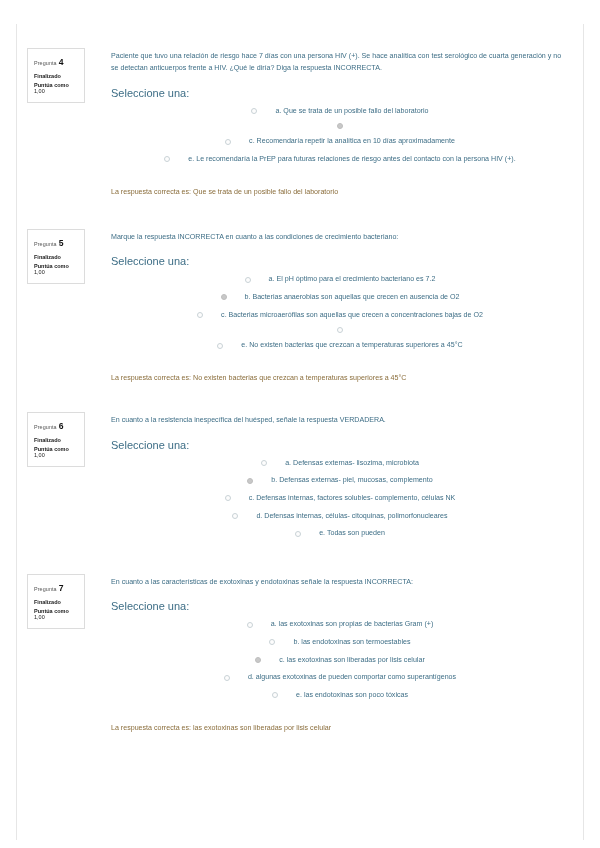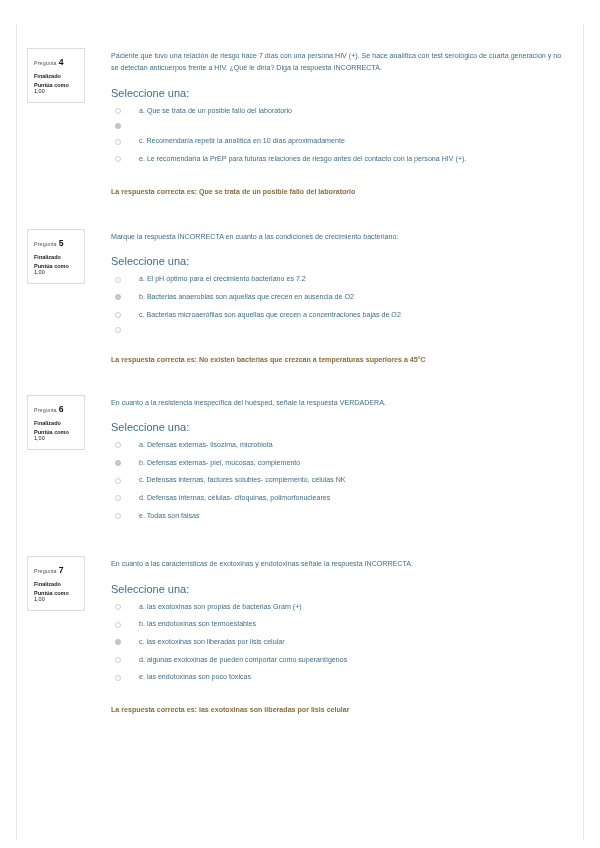--- a/index.html
+++ b/index.html
@@ -106,20 +106,21 @@
 
   .options {
     list-style: none;
     margin: 0;
     padding: 0;
   }
   .option-row {
     display: flex;
     align-items: center;
     margin: 0 0 7px 0;
+    justify-content: center;
   }
   .radio {
     flex: 0 0 auto;
     width: 6px;
     height: 6px;
     border-radius: 50%;
     border: 1px solid #c9d2d6;
     background: #fdfdfd;
     margin-left: 4px;
     box-sizing: border-box;
@@ -134,21 +135,20 @@
     margin-left: 18px;
     line-height: 1.5;
   }
 
   .correct-answer {
     font-size: 7.1px;
     color: #8a6d3b;
     margin-top: 22px;
     margin-bottom: 0;
     line-height: 1.6;
-    font-weight: bold;
   }
 </style>
 </head>
 <body>
 
 <div class="page-frame">
   <div class="quiz">
 
     <div class="question-block" style="margin-top:24px;">
       <div class="info-box">
@@ -204,20 +204,24 @@
             <span class="radio checked"></span>
             <span class="option-label">b. Bacterias anaerobias son aquellas que crecen en ausencia de O2</span>
           </li>
           <li class="option-row">
             <span class="radio"></span>
             <span class="option-label">c. Bacterias microaerófilas son aquellas que crecen a concentraciones bajas de O2</span>
           </li>
           <li class="option-row">
             <span class="radio"></span>
           </li>
+          <li class="option-row">
+            <span class="radio"></span>
+            <span class="option-label">e. No existen bacterias que crezcan a temperaturas superiores a 45°C</span>
+          </li>
         </ul>
         <p class="correct-answer">La respuesta correcta es: No existen bacterias que crezcan a temperaturas superiores a 45°C</p>
       </div>
     </div>
 
     <div class="question-block" style="margin-top:28px;">
       <div class="info-box">
         <div class="info-line">
           <span class="info-qlabel">Pregunta</span><span class="info-qnum">6</span>
         </div>
@@ -240,21 +244,21 @@
           <li class="option-row">
             <span class="radio"></span>
             <span class="option-label">c. Defensas internas, factores solubles- complemento, células NK</span>
           </li>
           <li class="option-row">
             <span class="radio"></span>
             <span class="option-label">d. Defensas internas, células- citoquinas, polimorfonucleares</span>
           </li>
           <li class="option-row">
             <span class="radio"></span>
-            <span class="option-label">e. Todas son falsas</span>
+            <span class="option-label">e. Todas son pueden</span>
           </li>
         </ul>
       </div>
     </div>
 
     <div class="question-block" style="margin-top:28px;">
       <div class="info-box">
         <div class="info-line">
           <span class="info-qlabel">Pregunta</span><span class="info-qnum">7</span>
         </div>

